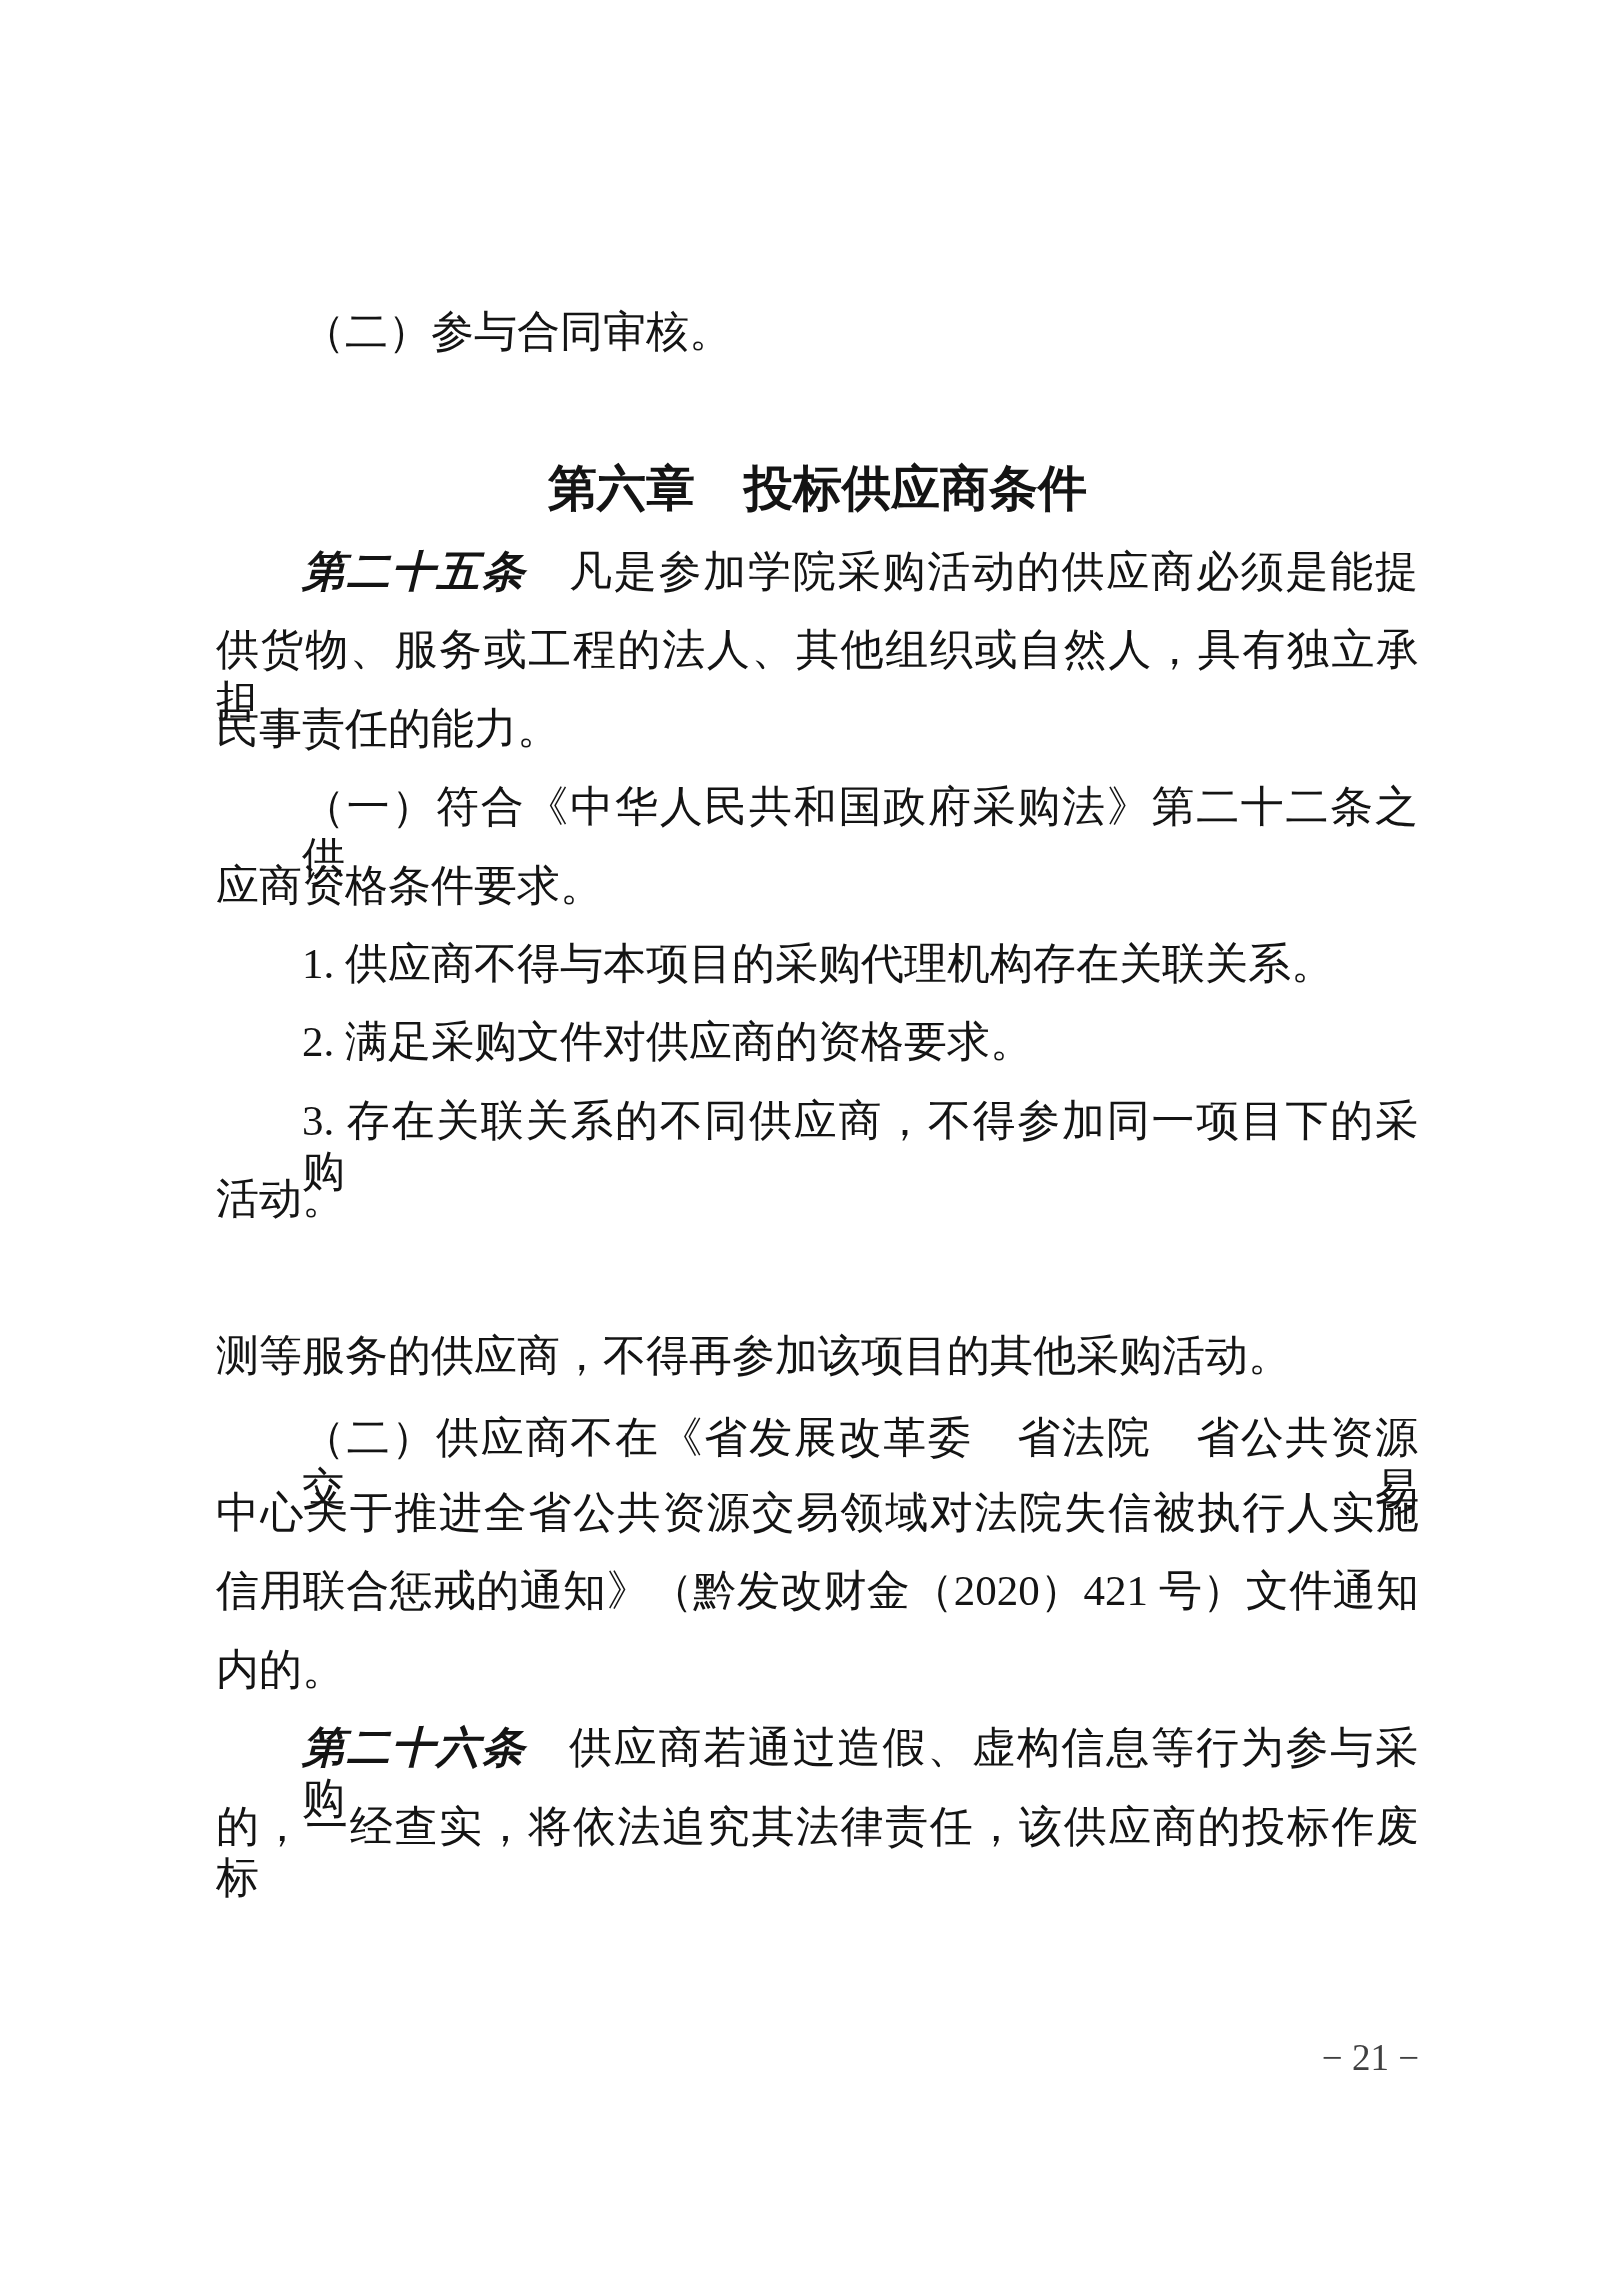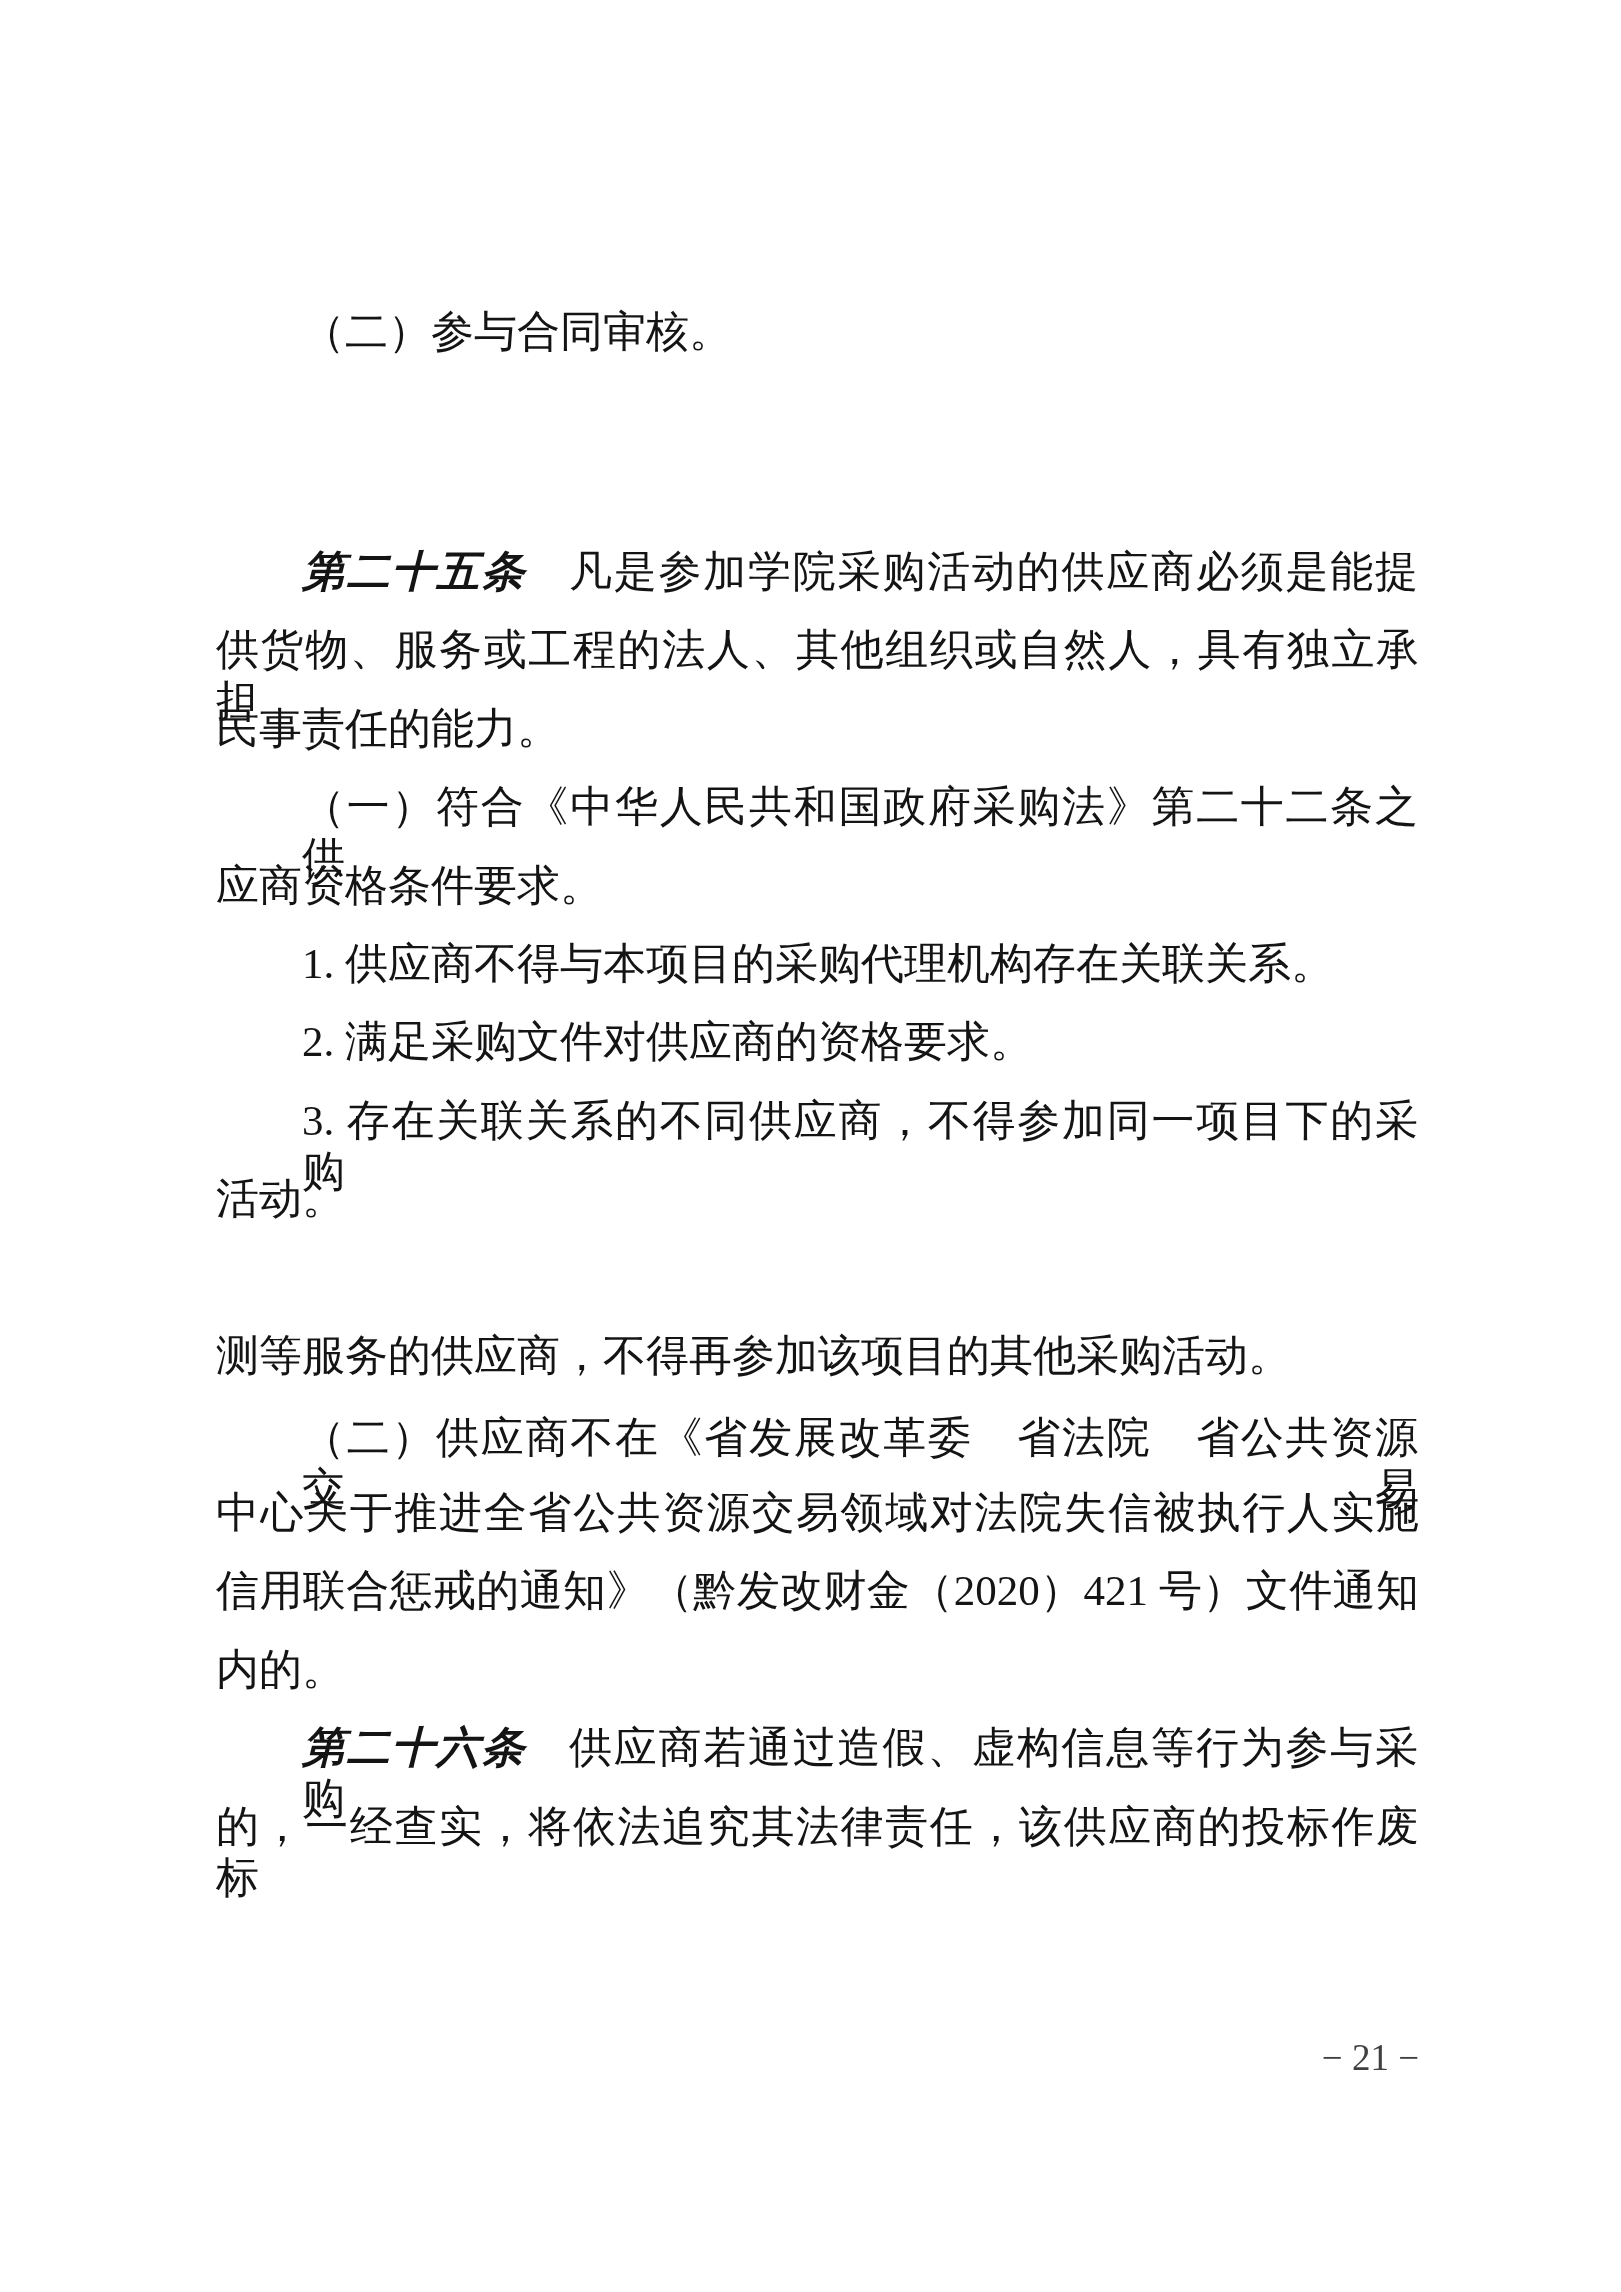--- a/index.html
+++ b/index.html
@@ -54,20 +54,21 @@
     color: #404040;
   }
 </style>
 </head>
 <body>
 
 <div class="page">
 
   <div class="ln ind" style="top:306px">（二）参与合同审核。</div>
 
+  <div class="heading" style="top:461px">第六章　投标供应商条件</div>
 
   <div class="ln ind jst" style="top:546px">
     <b class="term">第二十五条</b><span>凡是参加学院采购活动的供应商必须是能提</span>
   </div>
   <div class="ln jst" style="top:624px">供货物、服务或工程的法人、其他组织或自然人，具有独立承担</div>
   <div class="ln" style="top:703px">民事责任的能力。</div>
 
   <div class="ln" style="top:860px">应商资格条件要求。</div>
   <div class="ln ind jst" style="top:781px">（一）符合《中华人民共和国政府采购法》第二十二条之供</div>
 

